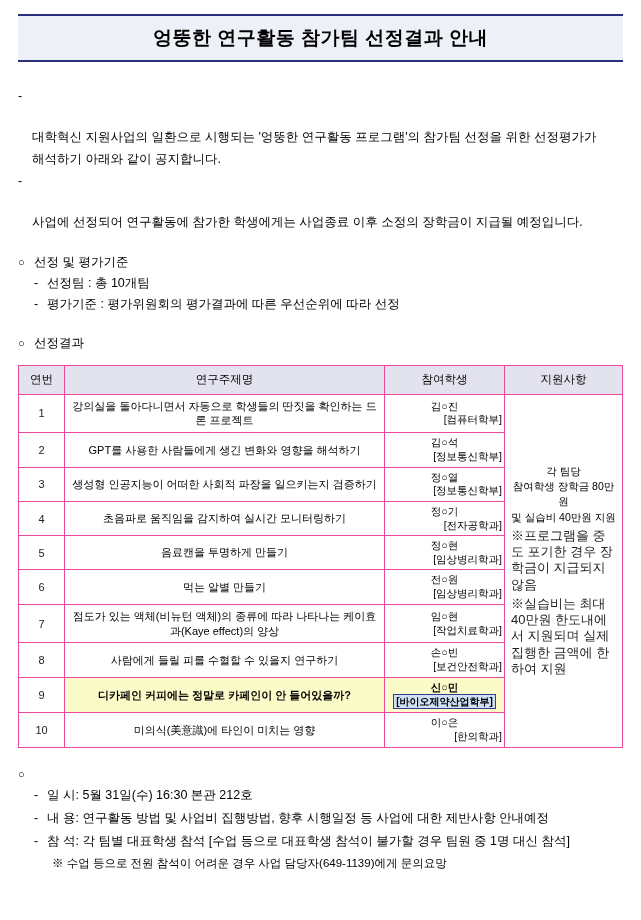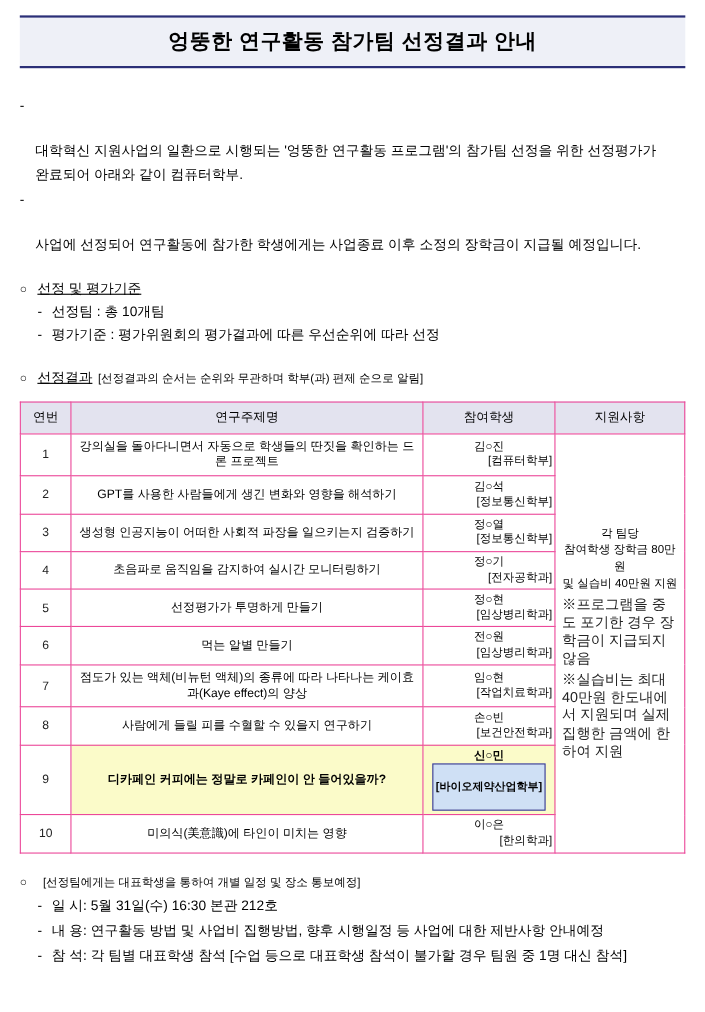--- a/index.html
+++ b/index.html
@@ -71,21 +71,20 @@
     display: flex;
     align-items: baseline;
   }
   .sec-bullet {
     width: 16px;
     flex: 0 0 16px;
     font-size: 11px;
   }
   .sec-title {
     font-weight: normal;
-    text-decoration: underline;
   }
   .sec-note {
     font-size: 10.5px;
     margin-left: 5px;
   }
   .sub {
     padding-left: 16px;
     display: flex;
     align-items: flex-start;
     font-size: 12.5px;
@@ -133,21 +132,21 @@
 
   td.highlight {
     background: #fbfbc9;
     font-weight: bold;
   }
   td.topic.highlight { font-weight: bold; }
   .dept-box {
     display: inline-block;
     border: 1px solid #3a3a8c;
     background: #cfe0f5;
-    padding: 14px 2px;
+    padding: 0 2px;
     font-size: 10px;
   }
   .support-cell {
     font-size: 10.5px;
     line-height: 1.45;
     padding: 20px 6px !important;
     text-align: center;
     margin-top: 20px;
   }
   .support-cell .big { display:block; }
@@ -190,21 +189,21 @@
 
   <div class="title-banner">
     <div class="title-text">엉뚱한 연구활동 참가팀 선정결과 안내</div>
   </div>
 
   <div class="intro">
     <div class="line">
       <span class="dash">-</span>
       <span class="body">대학혁신 지원사업의 일환으로 시행되는 '엉뚱한 연구활동 프로그램'의 참가팀 선정을 위한 선정평가가</span>
     </div>
-    <div class="cont">완료되어 아래와 같이 컴퓨터학부.</div>
+    <div class="cont">해석하기 아래와 같이 공지합니다.</div>
     <div class="line">
       <span class="dash">-</span>
       <span class="body">사업에 선정되어 연구활동에 참가한 학생에게는 사업종료 이후 소정의 장학금이 지급될 예정입니다.</span>
     </div>
   </div>
 
   <div class="section">
     <div class="sec-head">
       <span class="sec-bullet">○</span>
       <span class="sec-title">선정 및 평가기준</span>
@@ -216,21 +215,20 @@
     <div class="sub">
       <span class="dash">-</span>
       <span>평가기준 : 평가위원회의 평가결과에 따른 우선순위에 따라 선정</span>
     </div>
   </div>
 
   <div class="section">
     <div class="sec-head">
       <span class="sec-bullet">○</span>
       <span class="sec-title">선정결과</span>
-      <span class="sec-note">[선정결과의 순서는 순위와 무관하며 학부(과) 편제 순으로 알림]</span>
     </div>
   </div>
 
   <table class="result">
     <colgroup>
       <col class="c-no">
         <col class="c-topic">
         <col class="c-stu">
         <col class="c-sup">
     </colgroup>
@@ -277,21 +275,21 @@
       <tr class="row-h">
         <td class="no">4</td>
         <td class="topic">초음파로 움직임을 감지하여 실시간 모니터링하기</td>
         <td class="stu">
           <span class="stu-name">정○기</span>
           <span class="stu-dept">[전자공학과]</span>
         </td>
       </tr>
       <tr class="row-h">
         <td class="no">5</td>
-        <td class="topic">선정평가가 투명하게 만들기</td>
+        <td class="topic">음료캔을 투명하게 만들기</td>
         <td class="stu">
           <span class="stu-name">정○현</span>
           <span class="stu-dept">[임상병리학과]</span>
         </td>
       </tr>
       <tr class="row-h">
         <td class="no">6</td>
         <td class="topic">먹는 알별 만들기</td>
         <td class="stu">
           <span class="stu-name">전○원</span>
@@ -329,36 +327,36 @@
           <span class="stu-name">이○은</span>
           <span class="stu-dept">[한의학과]</span>
         </td>
       </tr>
     </tbody>
   </table>
 
   <div class="bottom">
     <div class="sec-head">
       <span class="sec-bullet">○</span>
-      <span class="sec-note">[선정팀에게는 대표학생을 통하여 개별 일정 및 장소 통보예정]</span>
     </div>
     <div class="sub2">
       <span class="dash">-</span>
       <span>일  시:</span>
       <span>&nbsp;</span>
       <span>5월 31일(수) 16:30 본관 212호</span>
     </div>
     <div class="sub2">
       <span class="dash">-</span>
       <span>내  용:</span>
       <span>&nbsp;</span>
       <span>연구활동 방법 및 사업비 집행방법, 향후 시행일정 등 사업에 대한 제반사항 안내예정</span>
     </div>
     <div class="sub2">
       <span class="dash">-</span>
       <span>참  석:</span>
       <span>&nbsp;</span>
       <span>각 팀별 대표학생 참석 [수업 등으로 대표학생 참석이 불가할 경우 팀원 중 1명 대신 참석]</span>
     </div>
+    <div class="note">※ 수업 등으로 전원 참석이 어려운 경우 사업 담당자(649-1139)에게 문의요망</div>
   </div>
 
 
 </div>
 
 </body></html>

